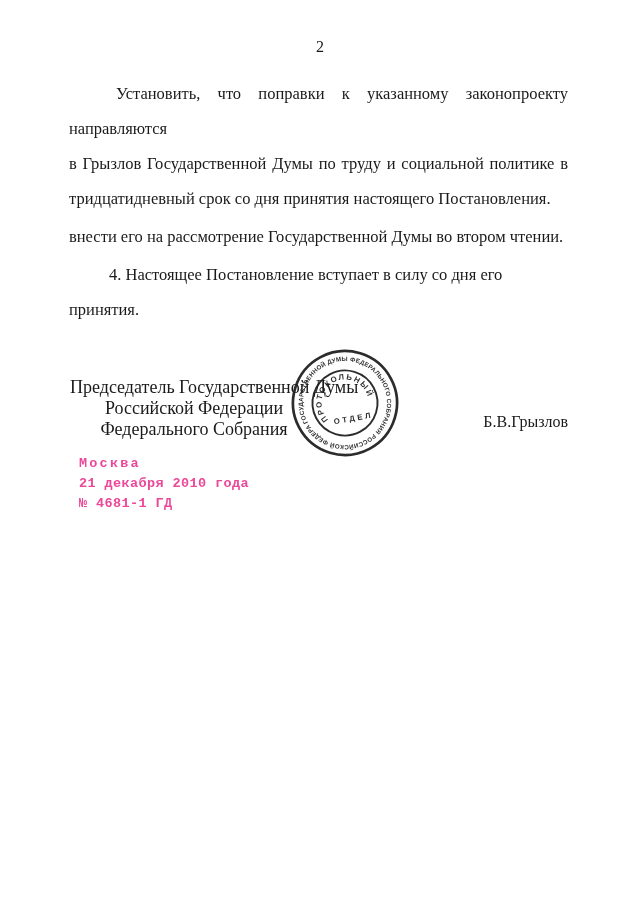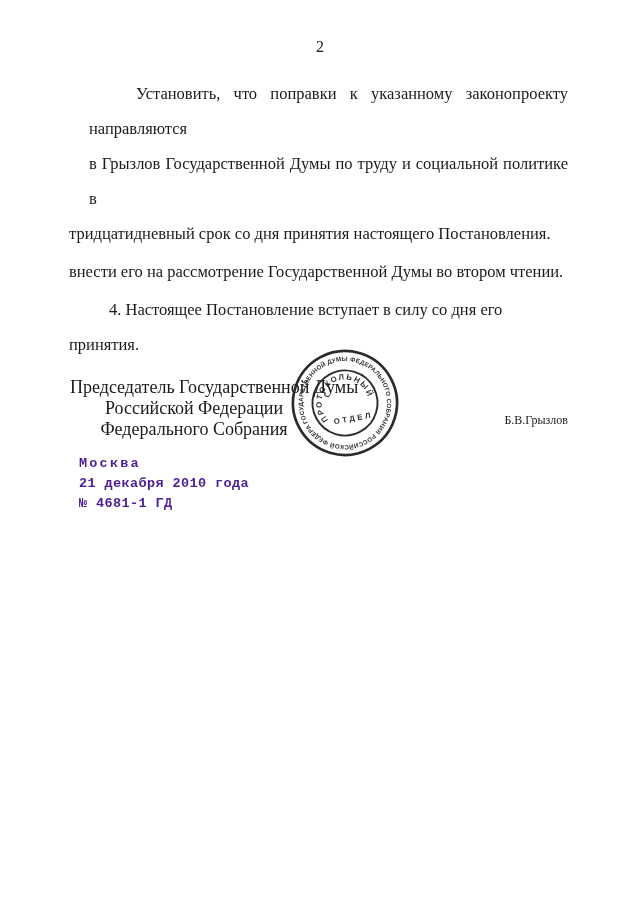--- a/index.html
+++ b/index.html
@@ -15,37 +15,37 @@
     position:absolute; top:38px; left:0; width:640px;
     text-align:center; font-size:16px;
   }
   .body-text {
     position:absolute; left:69px; top:76px; width:499px;
     font-size:16.5px;
   }
   .para { margin:0; }
   .para + .para { margin-top:3px; }
   .line { line-height:35px; }
-  .j { text-align:justify; text-align-last:justify;margin-left:20px; }
+  .j { text-align:justify; text-align-last:justify; }
   .l { text-align:left; }
   .ind-a { text-indent:47px; }
   .ind-b { text-indent:40px; }
   .sig-block {
     position:absolute; left:70px; top:377px; width:248px;
     font-size:18px; text-align:center;
   }
   .sig-line { line-height:21px; white-space:nowrap; }
   .sig-name {
     position:absolute; top:413px; right:72px;
-    font-size:12px; white-space:nowrap;
+    font-size:16px; white-space:nowrap;
   }
   .footer-block {
     position:absolute; left:79px; top:454px;
     font-family:"Liberation Mono", "DejaVu Sans Mono", monospace;
-    font-weight:bold; font-size:13.5px; color:#4c1d95;
+    font-weight:bold; font-size:13.5px; color:#ec4899;
   }
   .footer-line { line-height:19.8px; letter-spacing:0.4px; }
   .footer-city { letter-spacing:2.2px; }
   .stamp {
     position:absolute; left:287px; top:345px;
     width:116px; height:116px;
     opacity:0.92;
   }
   .stamp text { font-family:"Liberation Sans", sans-serif; font-weight:bold; }
 </style>

